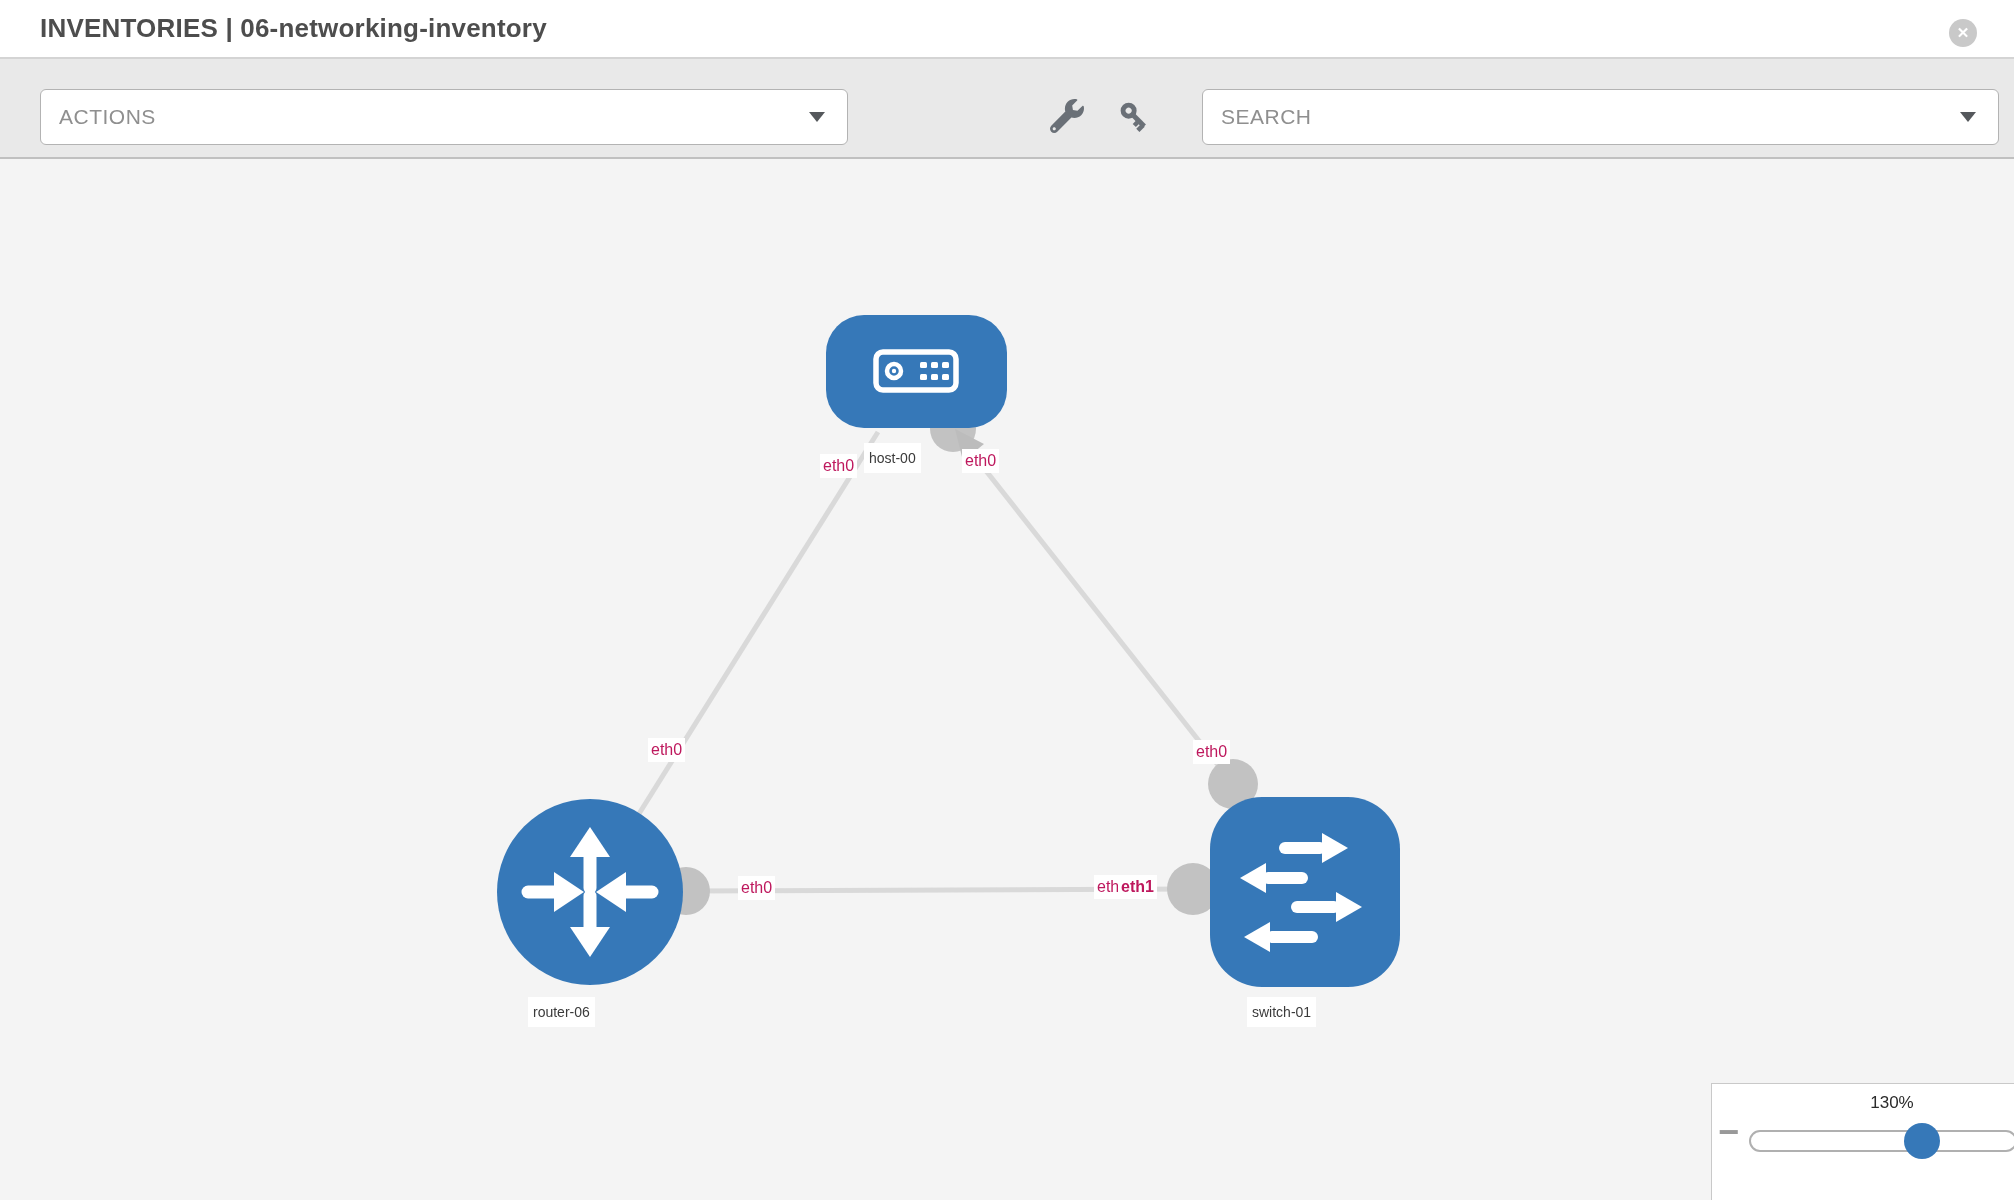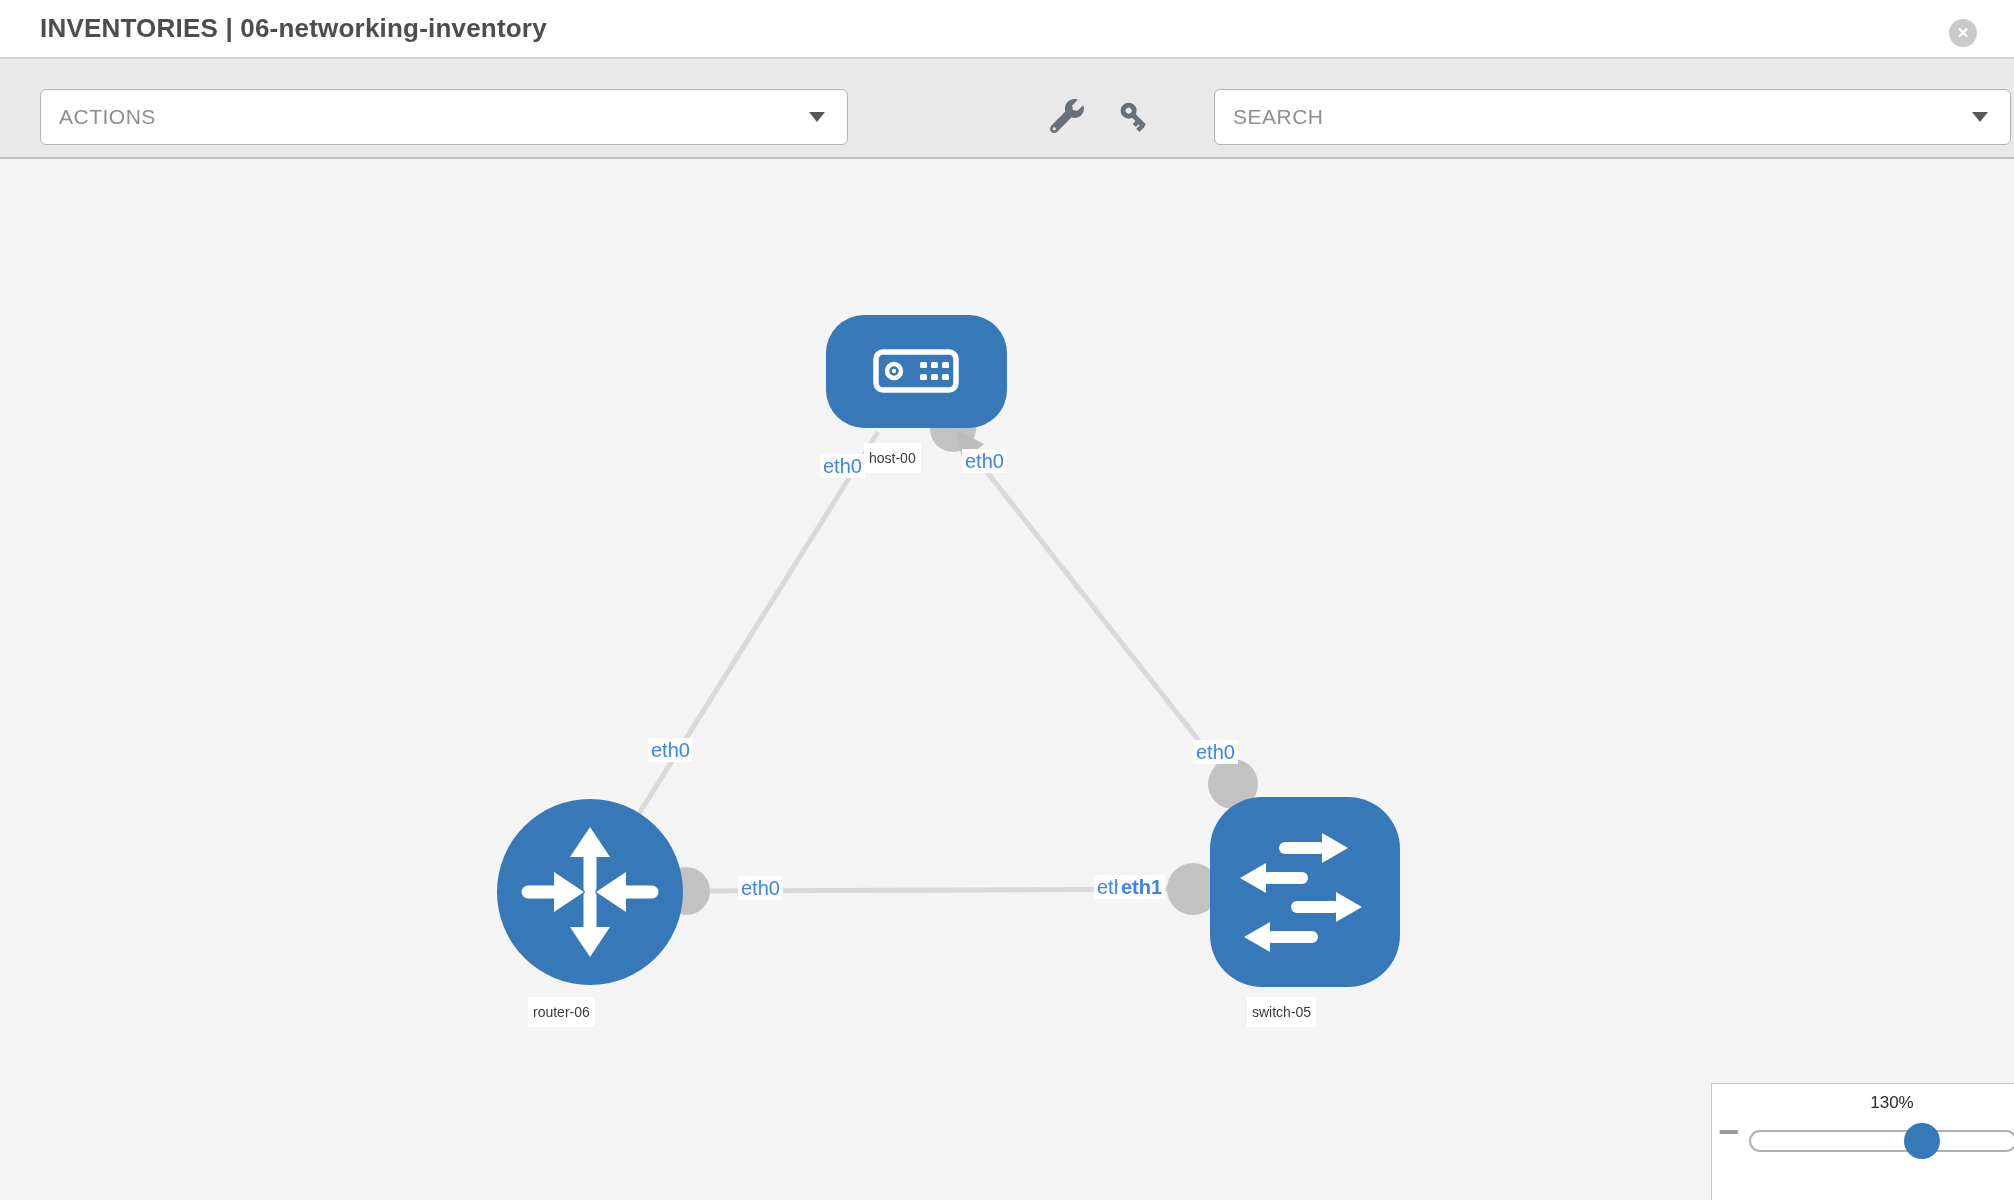--- a/index.html
+++ b/index.html
@@ -14,38 +14,38 @@
   .close-btn{position:absolute;left:1949px;top:19px;width:28px;height:28px;border-radius:50%;
              background:#c9c9c9;color:#fff;font-size:15px;font-weight:bold;text-align:center;
              line-height:28px;cursor:pointer;user-select:none;}
 
   
   .toolbar{position:absolute;top:59px;left:0;width:2014px;height:98px;background:#e9e9e9;
            border-bottom:2px solid #c0c0c0;z-index:10;}
   .combo{position:absolute;top:30px;height:56px;background:#fff;border:1px solid #b3b3b3;
          border-radius:6px;box-sizing:border-box;cursor:pointer;}
   .combo-actions{left:40px;width:808px;}
-  .combo-search{left:1202px;width:797px;margin-left:12px;}
+  .combo-search{left:1202px;width:797px;}
   .combo-label{position:absolute;left:18px;top:50%;transform:translateY(-50%);
                font-size:21px;color:#8f8f8f;letter-spacing:.5px;}
   .caret{position:absolute;right:22px;top:50%;margin-top:-5px;width:0;height:0;
          border-left:8px solid transparent;border-right:8px solid transparent;
          border-top:10px solid #55585c;}
   .tool-icon{position:absolute;cursor:pointer;}
   .tool-wrench{left:1050px;top:40px;}
   .tool-key{left:1118px;top:41px;}
 
   
   .canvas{position:absolute;top:159px;left:0;width:2014px;height:1041px;background:#f4f4f4;z-index:0;}
   svg.topo{position:absolute;top:0;left:0;z-index:1;}
 
   
   .node-label{position:absolute;background:#fff;color:#3a3a3a;font-size:14px;line-height:30px;
               padding:0 5px;z-index:3;white-space:nowrap;}
-  .if-label{position:absolute;background:#fff;color:#3b82f6;font-size:20px;line-height:24px;
+  .if-label{position:absolute;background:#fff;color:#be185d;font-size:16px;line-height:24px;
             padding:0 3px;z-index:3;white-space:nowrap;}
   .if-front{z-index:4;font-weight:bold;}
 
   
   .zoom-panel{position:absolute;left:1711px;top:1083px;width:361px;height:117px;background:#fff;
               border-left:1px solid #c9c9c9;border-top:1px solid #c9c9c9;z-index:12;box-sizing:border-box;}
   .zoom-value{position:absolute;top:9px;left:0;width:100%;text-align:center;font-size:17px;color:#2b2b2b;}
   .zoom-minus,.zoom-plus{position:absolute;top:30px;font-size:36px;font-weight:bold;color:#999;
               line-height:36px;cursor:pointer;user-select:none;}
   .zoom-minus{left:6px;}
@@ -124,21 +124,21 @@
   <div class="if-label" style="left:820px;top:454px;">eth0</div>
   <div class="if-label" style="left:962px;top:449px;">eth0</div>
   <div class="if-label" style="left:648px;top:738px;">eth0</div>
   <div class="if-label" style="left:1193px;top:740px;">eth0</div>
   <div class="if-label" style="left:738px;top:876px;">eth0</div>
   <div class="if-label" style="left:1094px;top:875px;">eth0</div>
   <div class="if-label if-front" style="left:1118px;top:875px;">eth1</div>
 
   <div class="node-label" style="left:864px;top:443px;">host-00</div>
   <div class="node-label" style="left:528px;top:997px;">router-06</div>
-  <div class="node-label" style="left:1247px;top:997px;">switch-05</div>
+  <div class="node-label" style="left:1247px;top:997px;">switch-01</div>
 
   <div class="app-header">
     <div class="app-title">INVENTORIES | 06-networking-inventory</div>
     <div class="close-btn">✕</div>
   </div>
 
   <div class="toolbar">
     <div class="combo combo-actions">
       <span class="combo-label">ACTIONS</span>
       <span class="caret"></span>

